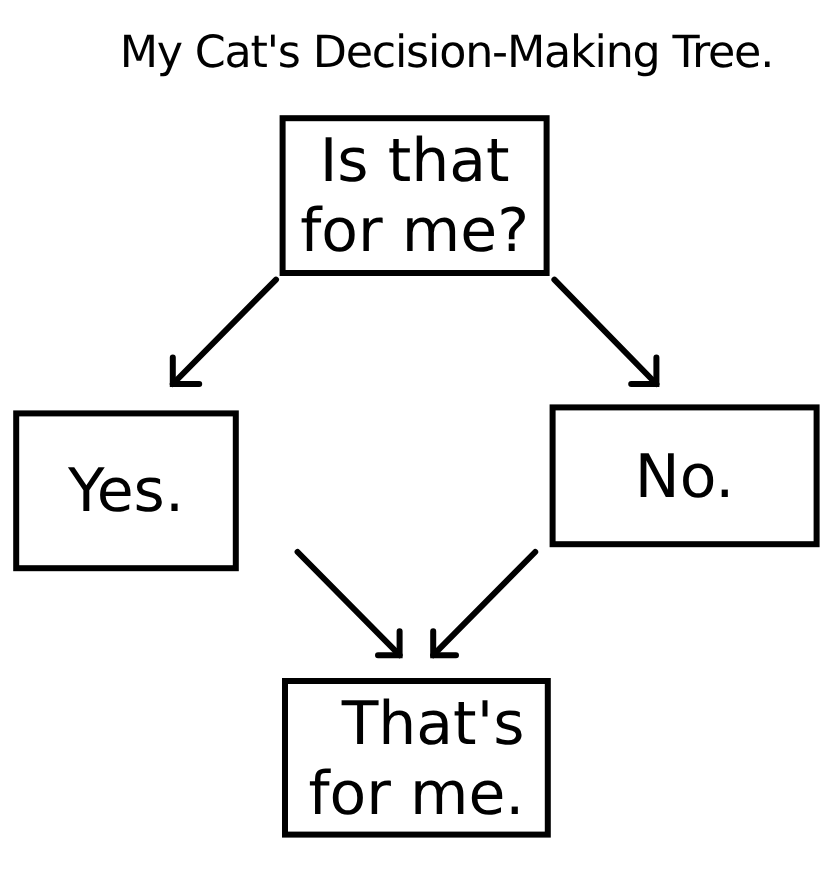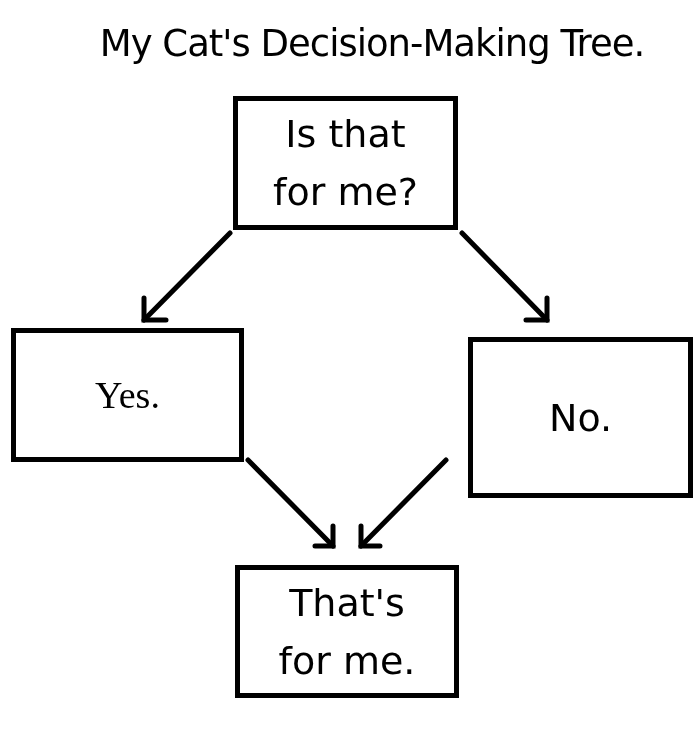--- a/index.html
+++ b/index.html
@@ -1,40 +1,40 @@
 <!DOCTYPE html>
 <html><head>
 <meta charset="utf-8">
 <style>
   html, body { margin:0; padding:0; background:#ffffff; }
   body { width:700px; height:733px; position:relative; overflow:hidden; font-family:"DejaVu Sans", sans-serif; color:#000; }
   .title { position:absolute; left:0; width:700px; top:22px; text-align:center; font-size:37px; letter-spacing:-1px; white-space:nowrap;margin-left:22px; }
-  .box { position:absolute; border:5px solid #000; box-sizing:border-box; display:flex; align-items:center; justify-content:center; text-align:center; font-size:38px; line-height:58px; }
+  .box { position:absolute; border:5px solid #000; box-sizing:border-box; display:flex; align-items:center; justify-content:center; text-align:center; font-size:50px; line-height:58px; }
   .box span { display:block; white-space:pre-line; }
   svg.arrows { position:absolute; left:0; top:0; }
 </style>
 </head>
 <body>
 
 <div class="title">My Cat's Decision-Making Tree.</div>
 
 <div class="box" style="left:233px; top:96px; width:225px; height:134px;">
   <span>Is that
 for me?</span>
 </div>
 
-<div class="box" style="left:11px; top:328px; width:233px; height:134px;font-family:Liberation Serif, serif;">
+<div class="box" style="left:11px; top:342px; width:188px; height:134px;">
   <span>Yes.</span>
 </div>
 
-<div class="box" style="left:468px; top:337px; width:225px; height:161px;">
+<div class="box" style="left:458px; top:337px; width:225px; height:119px;">
   <span>No.</span>
 </div>
 
-<div class="box" style="left:235px; top:565px; width:224px; height:133px;">
+<div class="box" style="left:235px; top:565px; width:224px; height:133px;text-align:right;">
   <span>That's
 for me.</span>
 </div>
 
 <svg class="arrows" width="700" height="733">
   <g stroke="#000" stroke-width="5" fill="none" stroke-linecap="round" stroke-linejoin="miter">
     <g>
       <line x1="230" y1="233" x2="144" y2="320"></line>
       <polyline points="144,298 144,320 166,320"></polyline>
     </g>

